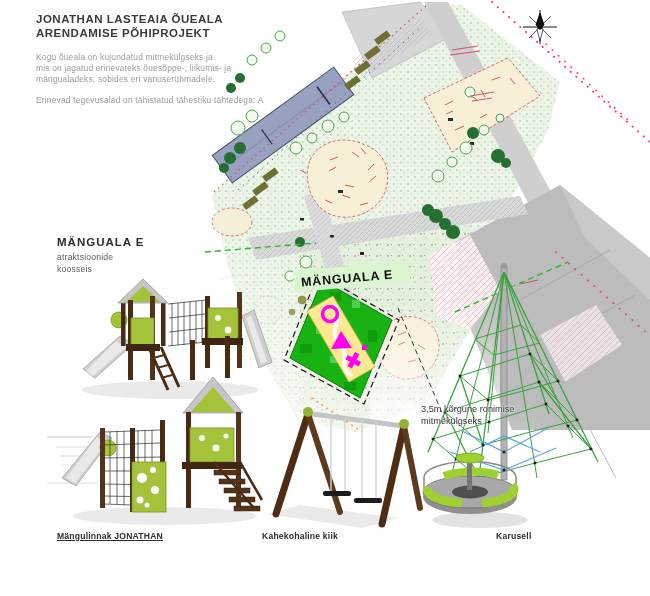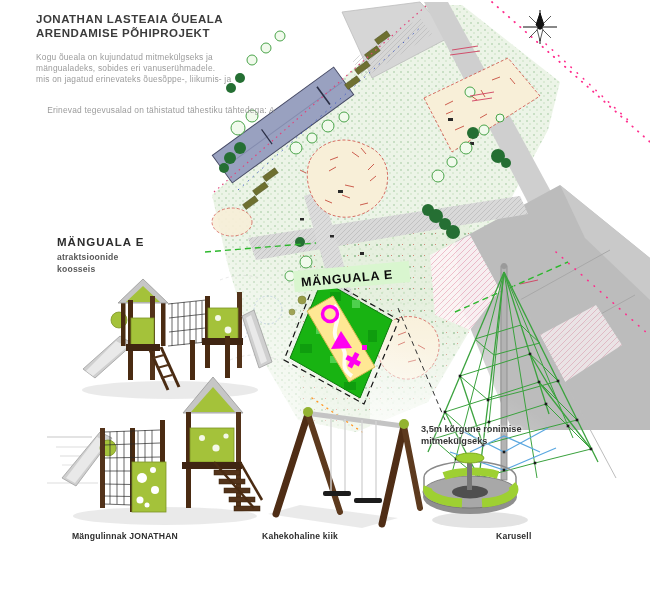--- a/index.html
+++ b/index.html
@@ -13,42 +13,42 @@
   .title{
     left:36px;top:12px;width:240px;
     font-size:11.5px;font-weight:bold;color:#3b3b3b;
     letter-spacing:.5px;line-height:14px;
   }
   .para{
     width:250px;font-size:8.4px;line-height:11px;color:#9b9b9b;
     letter-spacing:.2px;
   }
   .p1{left:36px;top:45px;margin-top:7px;}
-  .p2{left:36px;top:105px;text-align:center;}
+  .p2{left:36px;top:95px;}
   .p3{left:36px;top:133px;}
   
   .areaHead{
     left:57px;top:236px;font-size:11.5px;font-weight:bold;color:#2c2c2c;
     letter-spacing:1px;
   }
   .areaSub{
-    left:57px;top:252px;font-size:8.6px;font-weight:bold;color:#5a5a5a;
+    left:57px;top:252px;font-size:8.6px;font-weight:normal;color:#5a5a5a;
     line-height:11.5px;letter-spacing:.2px;
   }
   
   .cap{
     font-size:8.6px;font-weight:bold;color:#2e2e2e;letter-spacing:.2px;
     text-shadow:0 0 2px #fff;
   }
-  .capA{left:72px;top:531px;}
+  .capA{left:57px;top:531px;text-decoration:underline;}
   .capB{left:262px;top:531px;}
   .capC{left:496px;top:531px;}
   .pyrNote{
-    left:421px;top:403px;font-size:9.2px;font-weight:bold;color:#353535;
-    line-height:12px;text-shadow:0 0 3px #fff,0 0 3px #fff;margin-top:20px;
+    left:421px;top:403px;font-size:9.2px;font-weight:normal;color:#353535;
+    line-height:12px;text-shadow:0 0 3px #fff,0 0 3px #fff;
   }
   svg{position:absolute;left:0;top:0;}
 </style>
 </head>
 <body>
 
 <svg width="650" height="596" viewBox="0 0 650 596">
   <defs>
     <pattern id="veg" width="7" height="7" patternUnits="userSpaceOnUse">
       <rect width="7" height="7" fill="#ecf4e7"></rect>
@@ -448,22 +448,22 @@
   </g>
 </svg>
 
 <div class="abs title">
   <div>JONATHAN LASTEAIA ÕUEALA</div>
   <div>ARENDAMISE PÕHIPROJEKT</div>
 </div>
 
 <div class="abs para p1">
   <div>Kogu õueala on kujundatud mitmekülgseks ja</div>
+  <div>mis on jagatud erinevateks õuesõppe-, liikumis- ja</div>
   <div>mängualadeks, sobides eri vanuserühmadele.</div>
-  <div>mis on jagatud erinevateks õuesõppe-, liikumis- ja</div>
 </div>
 
 <div class="abs para p2">
   <div>Erinevad tegevusalad on tähistatud tähestiku tähtedega: A</div>
 </div>
 
 <div class="abs para p3">
 </div>
 
 <div class="abs areaHead">MÄNGUALA E</div>

